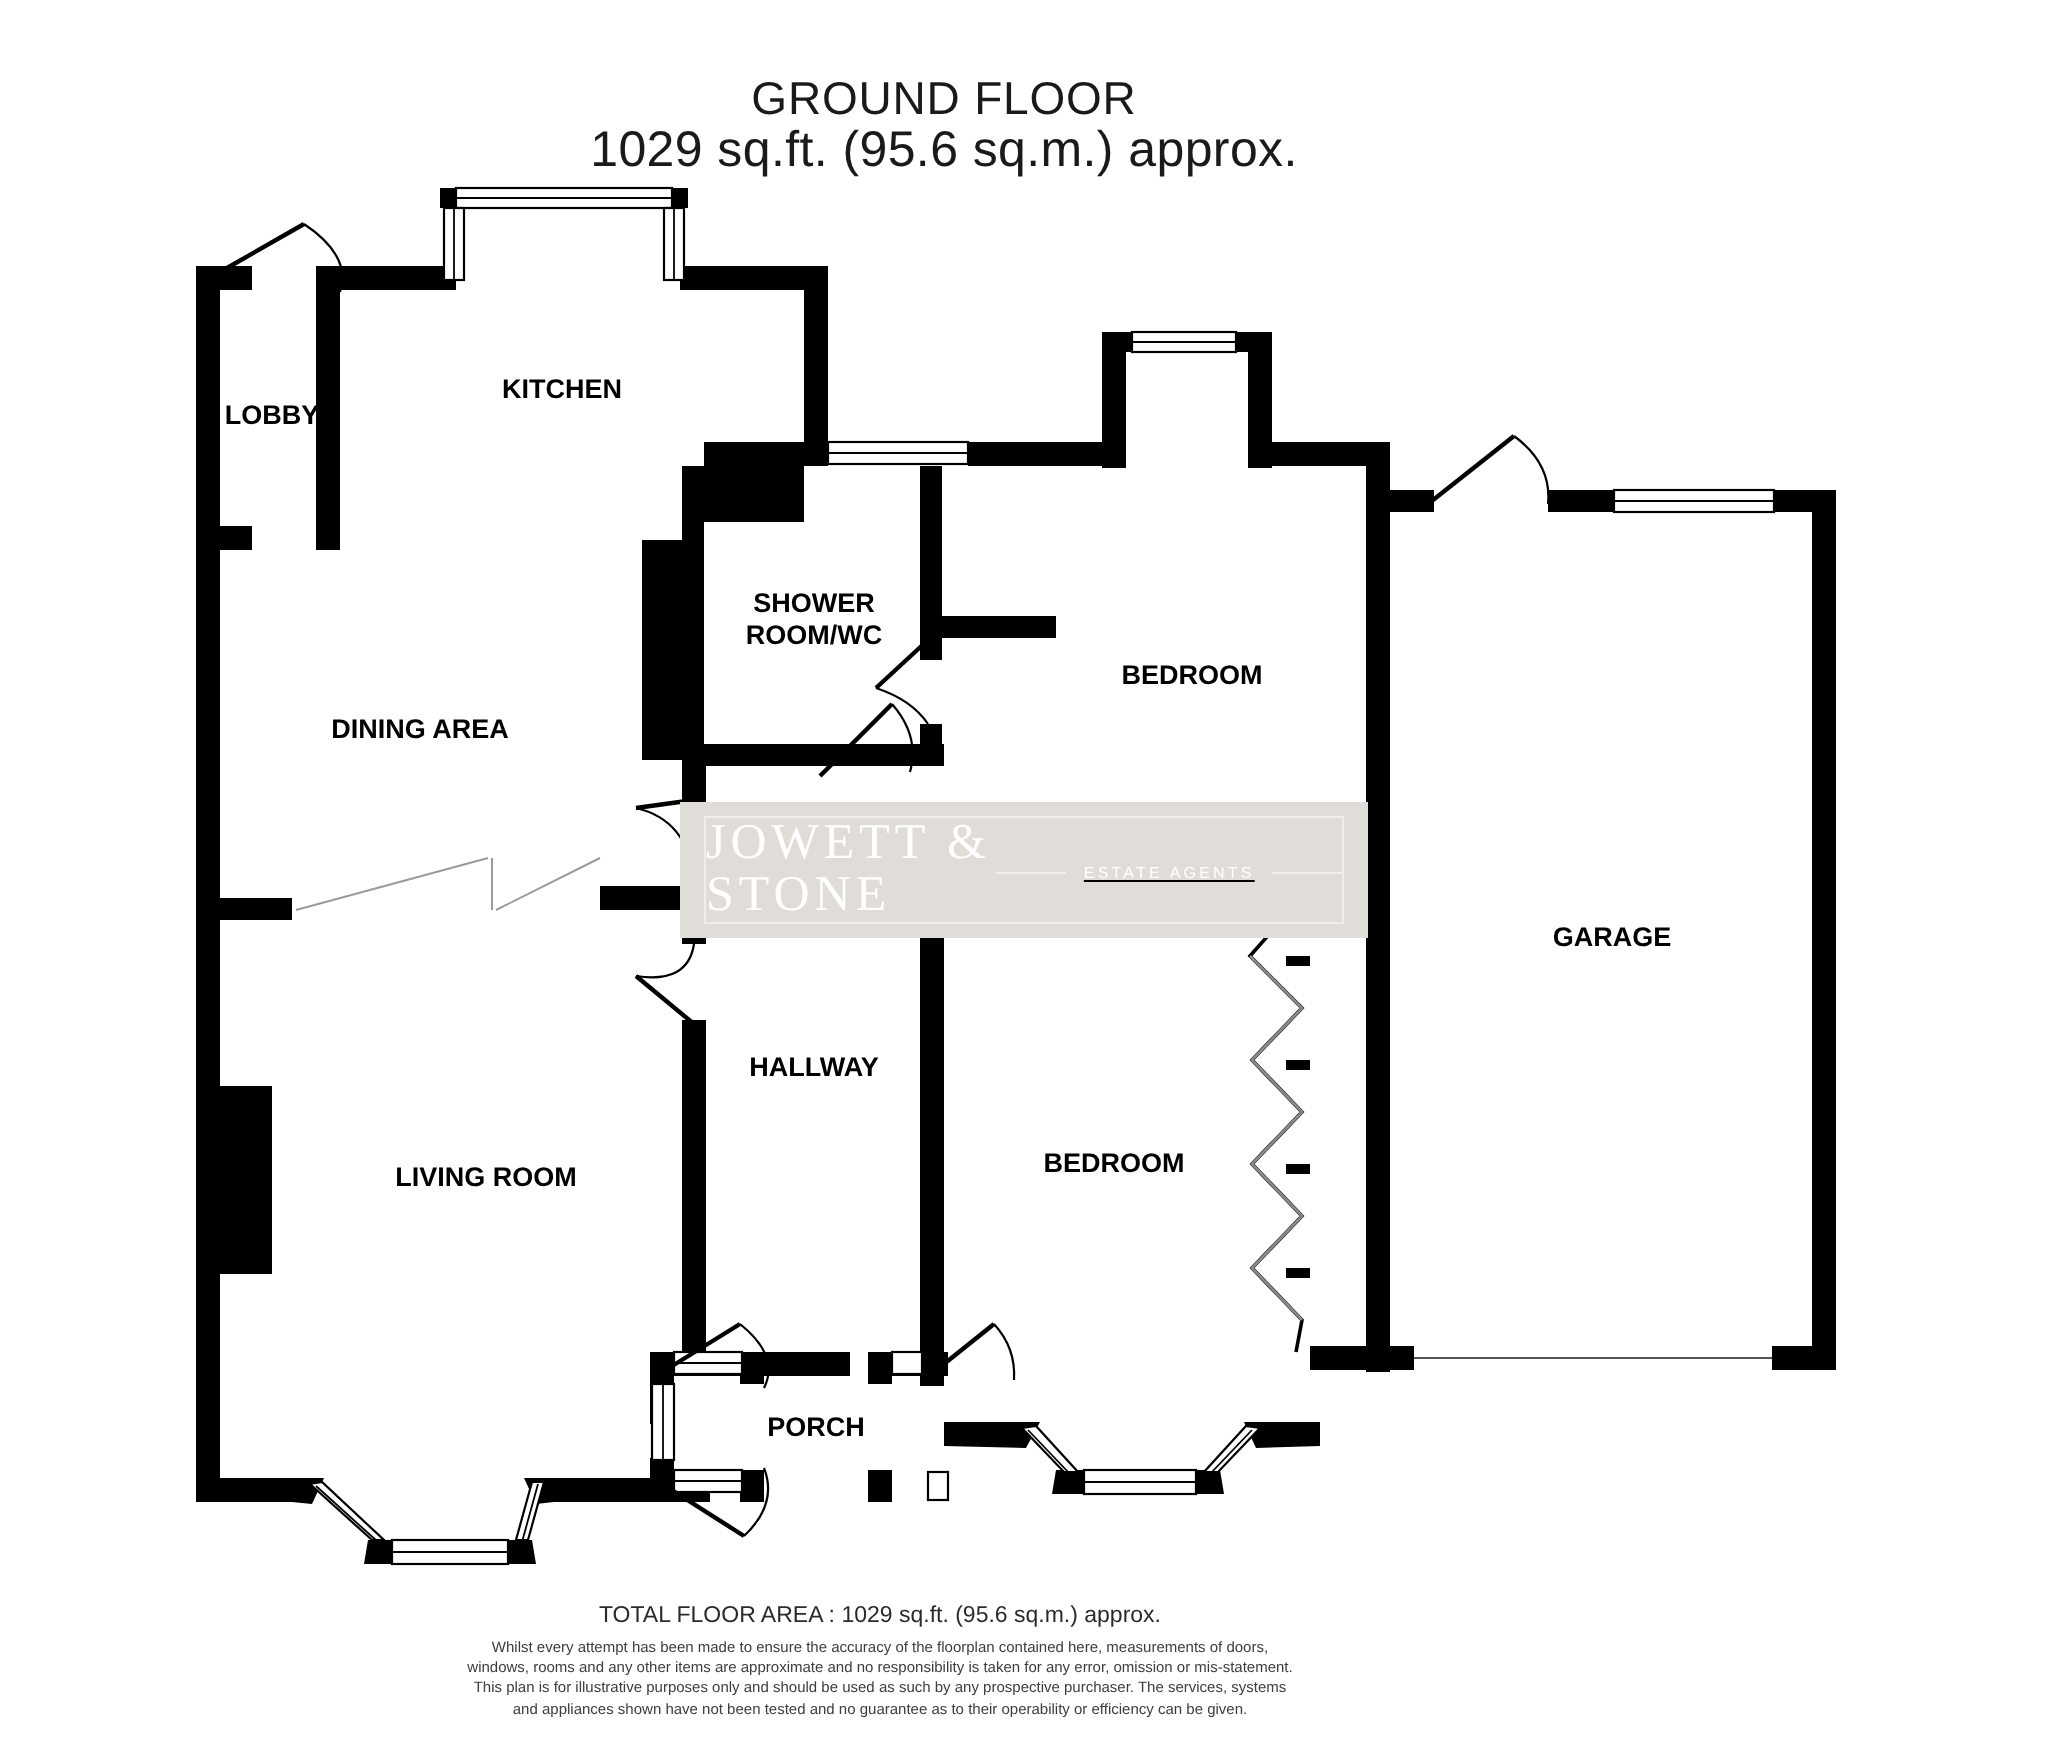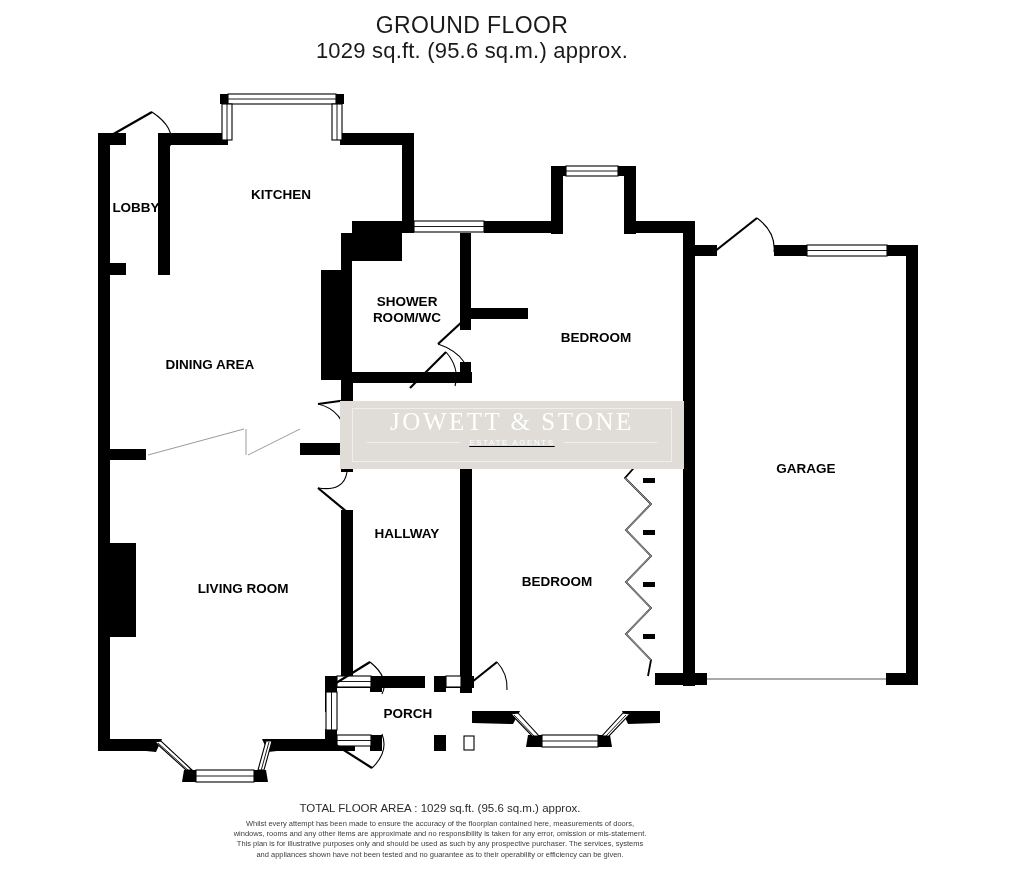--- a/index.html
+++ b/index.html
@@ -15,33 +15,33 @@
     position: relative;
   }
   #plan-root {
     position: relative;
     width: 1024px;
     height: 878px;
     background: #ffffff;
   }
   .title-block {
     position: absolute;
-    top: 12px;
+    top: 36px;
     left: 0;
     width: 944px;
     text-align: center;
   }
   .title-line1 {
     font-size: 23px;
     color: #1a1a1a;
     letter-spacing: 0.4px;
     line-height: 26px;
   }
   .title-line2 {
-    font-size: 22px;
+    font-size: 25px;
     color: #1a1a1a;
     letter-spacing: 0.2px;
     line-height: 26px;
   }
   .footer-block {
     position: absolute;
     top: 802px;
     left: 0;
     width: 880px;
     text-align: center;
@@ -98,22 +98,22 @@
     flex-direction: column;
     align-items: center;
     justify-content: center;
     pointer-events: none;
   }
   .watermark-inner {
     border: 1px solid rgba(255,255,255,0.5);
     width: 318px;
     height: 52px;
     display: flex;
-    flex-direction: column;
     align-items: center;
+    justify-content: center;
   }
   .wm-name {
     font-family: "Liberation Serif", serif;
     font-size: 25px;
     color: #ffffff;
     letter-spacing: 2.5px;
     line-height: 26px;
   }
   .wm-sub-row {
     display: flex;

